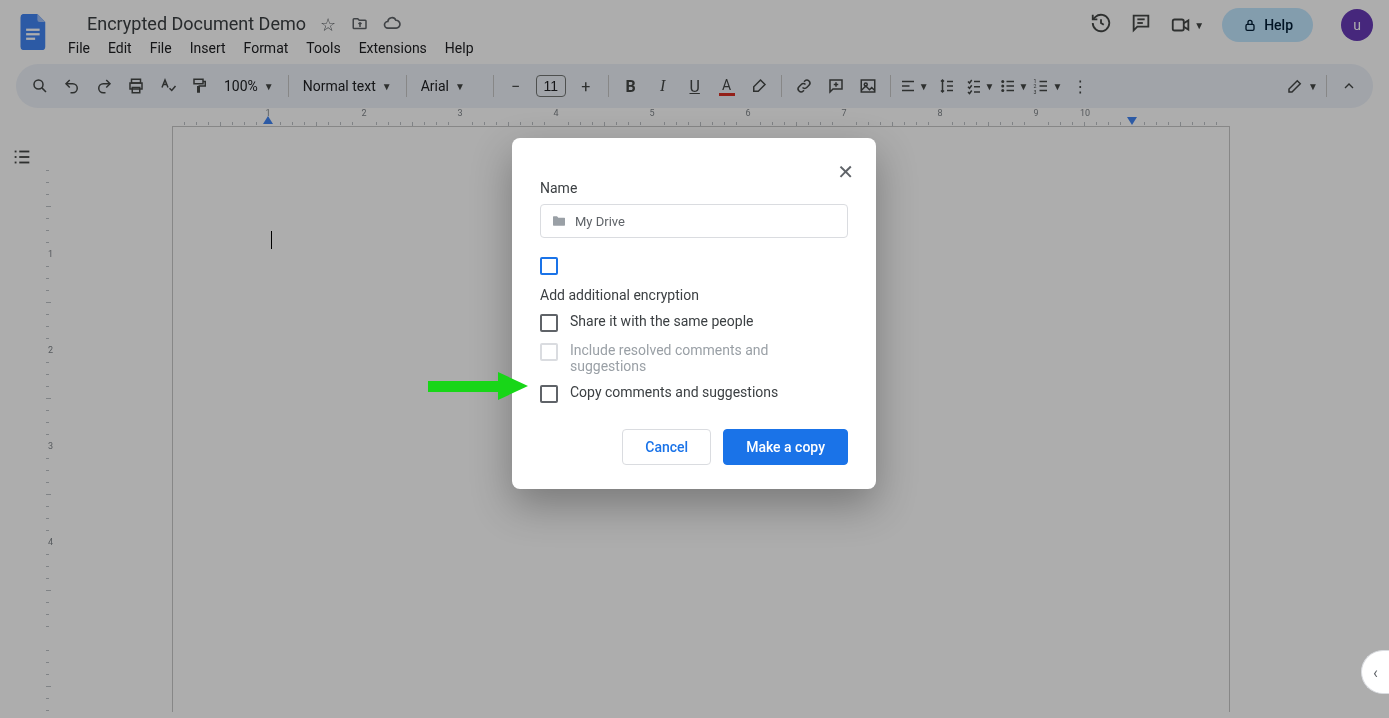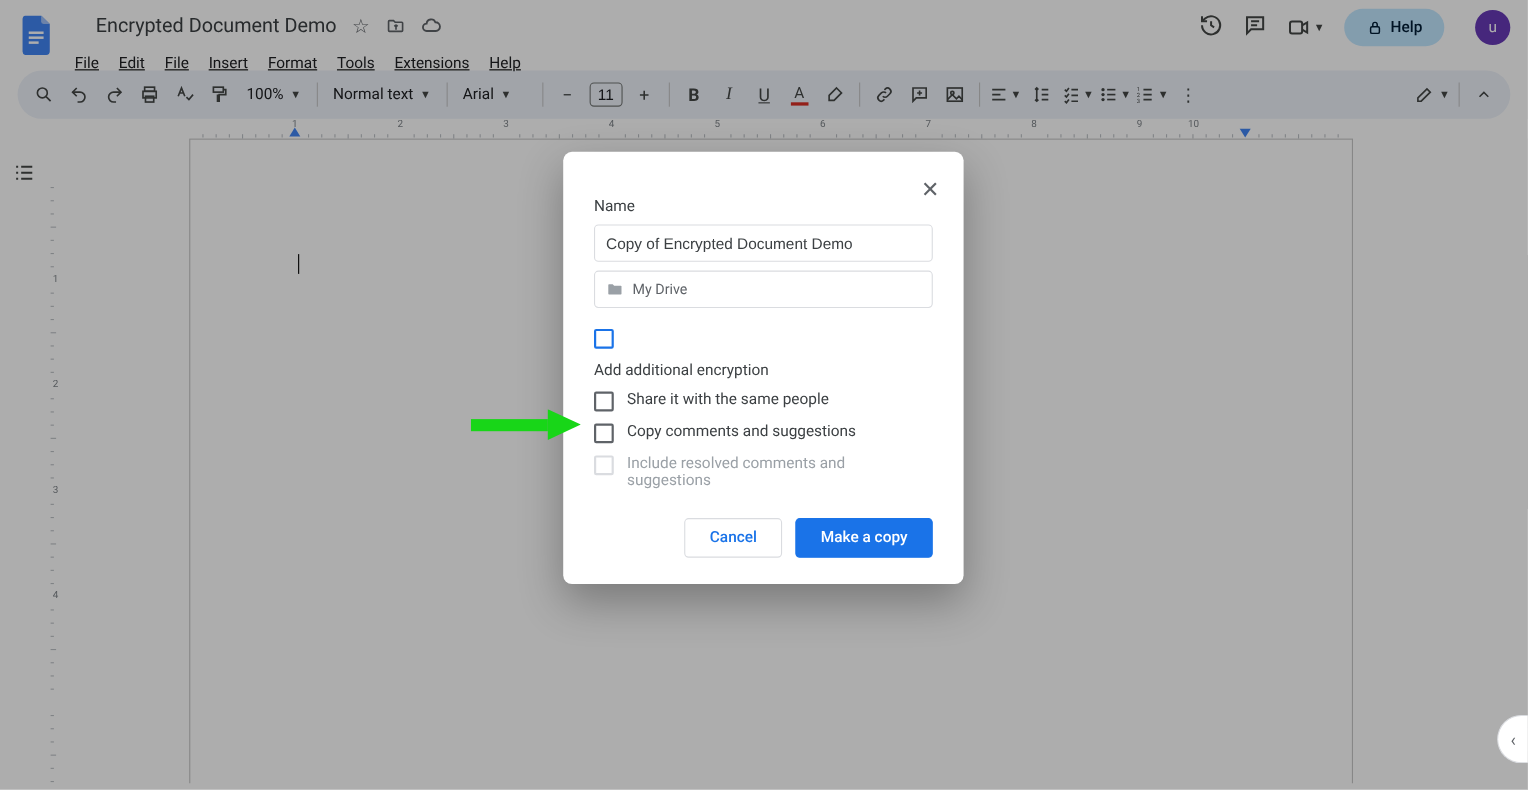--- a/index.html
+++ b/index.html
@@ -7,21 +7,21 @@
   .dim-overlay { position: absolute; inset: 0; background: rgba(0,0,0,0.32); z-index: 50; }
 
   
   .titlebar { display: flex; align-items: flex-start; padding: 8px 16px 0 16px; height: 64px; }
   .docs-logo { width: 36px; height: 48px; display:flex; align-items:center; justify-content:center; margin-right: 8px; }
   .docs-logo svg { width: 28px; height: 36px; }
   .title-col { display:flex; flex-direction:column; flex:1; }
   .title-row { display:flex; align-items:flex-end; gap:12px; height:26px;margin-left:27px; }
   .doc-title { font-size: 18px; color:#3c4043; }
   .title-icon { color:#5f6368; width:20px; height:20px; display:flex; align-items:center; justify-content:center; font-size:18px; }
-  .menu-row { display:flex; gap:2px; margin-top:12px;text-decoration:underline; }
+  .menu-row { display:flex; gap:2px; margin-top:2px; }
   .menu-item { font-size:14px; color:#202124; padding:4px 8px; border-radius:4px; }
   .right-controls { display:flex; align-items:center; gap:18px; }
   .share-btn { display:flex; align-items:center; gap:6px; background:#c2e7ff; border-radius:20px; padding:9px 20px; font-size:14px; font-weight:500; color:#001d35; }
   .avatar { width:32px; height:32px; border-radius:50%; background:#673ab7; color:#fff; display:flex; align-items:center; justify-content:center; font-size:14px; margin-left:10px; }
   .ctrl-icon { color:#444746; font-size:20px; }
 
   
   .toolbar { display:flex; align-items:center; background:#edf2fa; border-radius:28px; margin:0 16px; padding:4px 10px; height:44px; gap:4px; }
   .tbtn { min-width:28px; height:28px; display:flex; align-items:center; justify-content:center; color:#444746; font-size:16px; border-radius:4px; }
   .tsep { width:1px; height:22px; background:#c7c7c7; margin:0 4px; }
@@ -455,43 +455,42 @@
     </div>
 </div>
 
 <div class="tab-fab">‹</div>
 
 <div class="dim-overlay"></div>
 
 <div class="dialog">
   <div class="close-x">✕</div>
   <div class="field-label">Name</div>
-  <input class="text-input" value="Copy of Encrypted Document Demo" style="">
   <div class="folder-select">
     <svg width="16" height="16" viewBox="0 0 24 24" fill="#9aa0a6">
         <path d="M3 6a1 1 0 0 1 1-1h5l2 2h9a1 1 0 0 1 1 1v10a1 1 0 0 1-1 1H4a1 1 0 0 1-1-1V6z"></path>
       </svg>
     <span>My Drive</span>
   </div>
   <div id="dialog-options">
       <div class="checkbox-row first">
         <div class="cbox highlight"></div>
         <span>Add additional encryption</span>
       </div>
       <div class="checkbox-row">
         <div class="cbox"></div>
         <span>Share it with the same people</span>
       </div>
+      <div class="checkbox-row disabled">
+        <div class="cbox disabled"></div>
+        <span>Include resolved comments and suggestions</span>
+      </div>
       <div class="checkbox-row">
         <div class="cbox"></div>
         <span>Copy comments and suggestions</span>
-      </div>
-      <div class="checkbox-row disabled">
-        <div class="cbox disabled"></div>
-        <span>Include resolved comments and suggestions</span>
       </div>
     </div>
   <div class="dialog-actions">
     <div class="btn btn-cancel">Cancel</div>
     <div class="btn btn-primary">Make a copy</div>
   </div>
 </div>
 
 <div class="arrow">
   <svg width="100" height="28">

